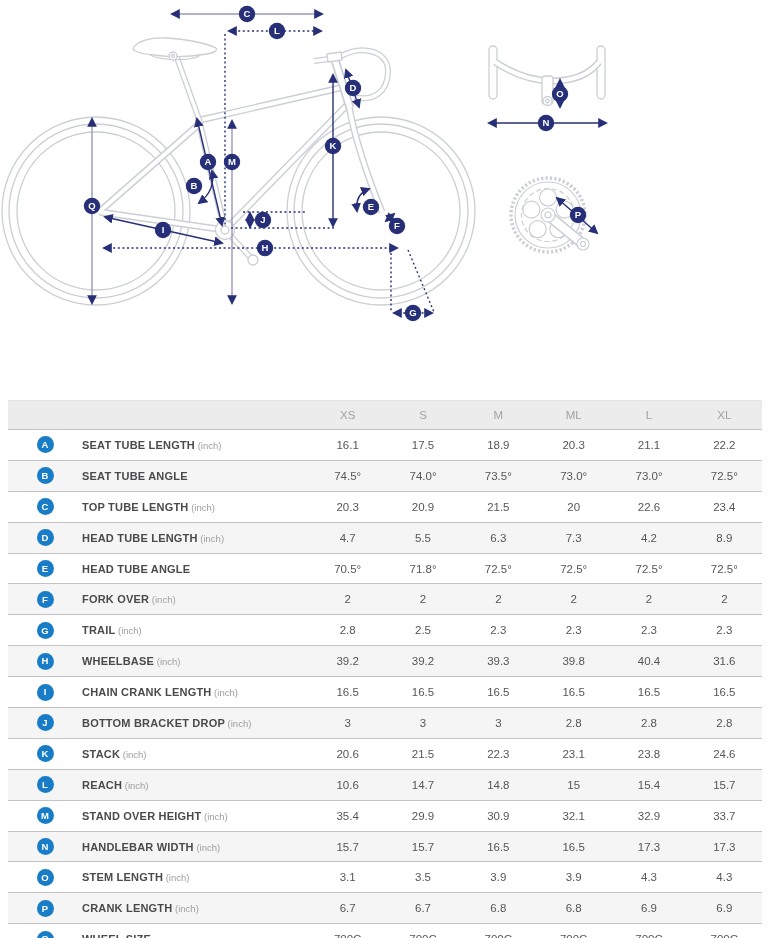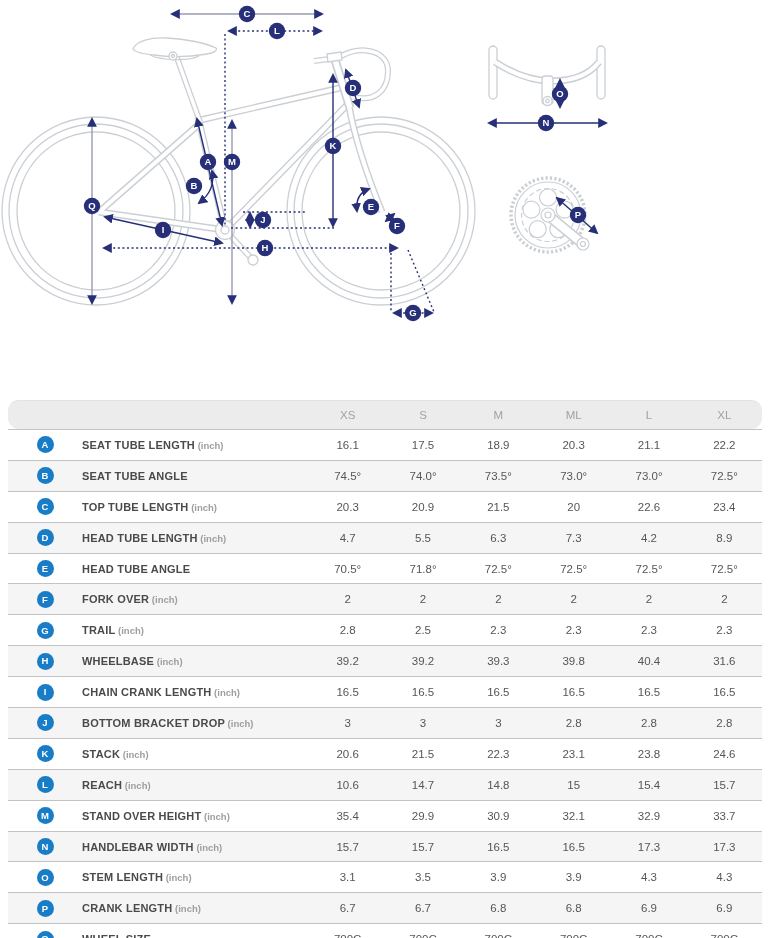--- a/index.html
+++ b/index.html
@@ -7,36 +7,36 @@
     width:769px;height:938px;background:#ffffff;
     font-family:"Liberation Sans", sans-serif;
     overflow:hidden;
   }
   .diagram-wrap{position:relative;width:769px;height:400px;}
   .diagram-wrap svg{display:block;}
 
   .geo-table{margin:0 7px 0 8px;border-bottom:1px solid #c3c3c3;}
   .t-head{
     display:grid;grid-template-columns:302px repeat(6,1fr);
-    height:28px;align-items:center;background:#ececec;border-top:1px solid #e3e3e3;border-radius:11px;
+    height:28px;align-items:center;background:#ececec;border-top:1px solid #e3e3e3;
   }
   .t-head .col{text-align:center;color:#a2a2a2;font-size:11.5px;}
   .t-row{
     display:grid;grid-template-columns:74px 228px repeat(6,1fr);
     height:29.9px;align-items:center;border-top:1px solid #c3c3c3;background:#ffffff;
   }
   .t-row.alt{background:#f5f5f5;}
   .badge-cell{display:flex;justify-content:center;align-items:center;}
   .tbl-badge{
     width:17px;height:17px;border-radius:50%;background:#187cc6;color:#fff;
     font-size:9.5px;font-weight:bold;display:flex;align-items:center;justify-content:center;
     line-height:1;
   }
   .label-cell{font-size:11px;font-weight:bold;color:#4a4a4c;letter-spacing:.2px;white-space:nowrap;}
-  .label-cell .unit{font-weight:bold;color:#9e9e9e;font-size:9.5px;letter-spacing:0;}
+  .label-cell .unit{font-weight:normal;color:#9e9e9e;font-size:9.5px;letter-spacing:0;}
   .val-cell{text-align:center;font-size:11.5px;color:#565658;}
 </style>
 </head>
 <body>
 
 <div class="diagram-wrap">
 <svg width="769" height="400" viewBox="0 0 769 400" xmlns="http://www.w3.org/2000/svg">
   <defs>
     <marker id="ah" viewBox="0 0 10 10" refX="8" refY="5" markerWidth="7" markerHeight="7" orient="auto-start-reverse">
       <path d="M0,0 L10,5 L0,10 z" fill="#262f77"></path>

